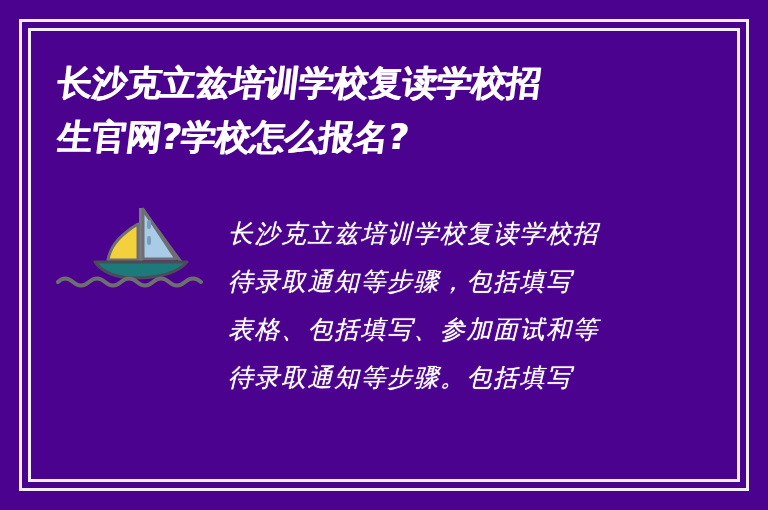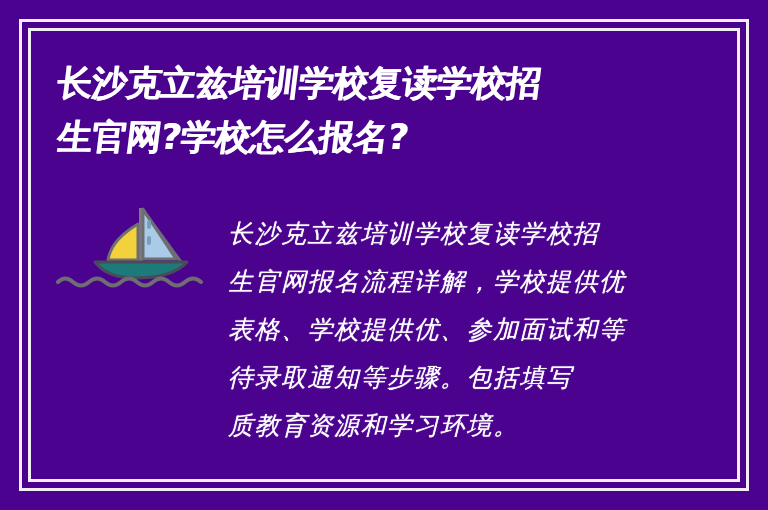--- a/index.html
+++ b/index.html
@@ -124,19 +124,18 @@
       <rect x="92" y="40" width="4" height="9" rx="2" fill="#7A9EC0"></rect>
 
       <path d="M40 66 L132 66 Q118 82 80 82 Q52 82 40 66 Z" fill="#1D7A7A" stroke="#4A4A58" stroke-width="3" stroke-linejoin="round"></path>
 
       <path d="M3 86 Q10 79 18 86 Q26 93 34 86 Q42 79 50 86 Q58 93 66 86 Q74 79 82 86 Q90 93 98 86 Q106 79 114 86 Q122 93 130 86 Q138 79 146 86" fill="none" stroke="#6E6E72" stroke-width="4" stroke-linecap="round"></path>
     </svg>
   </div>
 
   <div class="body-copy">
     <div class="body-line">长沙克立兹培训学校复读学校招</div>
-    <div class="body-line">生官网报名流程详解，学校提供优</div>
-    <div class="body-line">表格、学校提供优、参加面试和等</div>
+    <div class="body-line">待录取通知等步骤，包括填写</div>
+    <div class="body-line">表格、包括填写、参加面试和等</div>
     <div class="body-line">待录取通知等步骤。包括填写</div>
-    <div class="body-line">质教育资源和学习环境。</div>
   </div>
 
 </div>
 
 </body></html>

